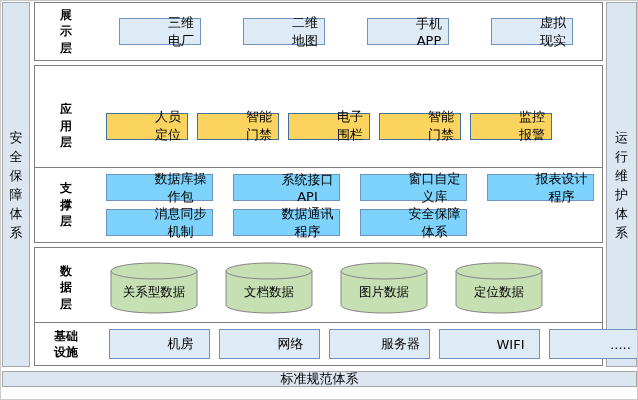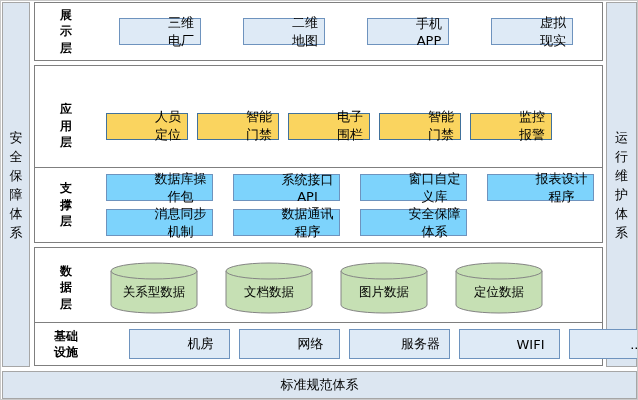--- a/index.html
+++ b/index.html
@@ -19,36 +19,36 @@
     background: #dce6f1; border: 1px solid #a6a6a6;
     display: flex; align-items: center; justify-content: center;
   }
   .vbar.left  { left: 1px;   width: 28px; }
   .vbar.right { left: 605px; width: 31px; }
   .vtext {
     width: 14px; font-size: 13px; line-height: 19px;
     text-align: center; word-break: break-all;
   }
   .hbar {
-    position: absolute; left: 1px; top: 370px; width: 635px; height: 28px;
+    position: absolute; left: 1px; top: 370px; width: 635px; height: 16px;
     background: #dce6f1; border: 1px solid #a6a6a6;
     display: flex; align-items: center; justify-content: center;
     font-size: 13px;
   }
   
   .layer {
     position: absolute; left: 33px; width: 569px;
     background: #fff; border: 1.5px solid #7f7f7f;
     display: flex;
   }
   .l1 { top: 1px;   height: 59px; }
   .l2 { top: 64px;  height: 122px; }
   .l3 { top: 166px; height: 76px; }
   .l4 { top: 246px; height: 81px; }
-  .l5 { top: 321px; height: 44px; gap: 20px; }
+  .l5 { top: 321px; height: 44px; }
   .layer-label {
     flex: 0 0 62px;
     display: flex; align-items: center; justify-content: center;
   }
   .label-text {
     font-weight: bold; font-size: 12px; line-height: 16.5px;
     text-align: center; word-break: break-all; width: 17px;
   }
   .label-text.two-col { width: 34px; }
   .content {

